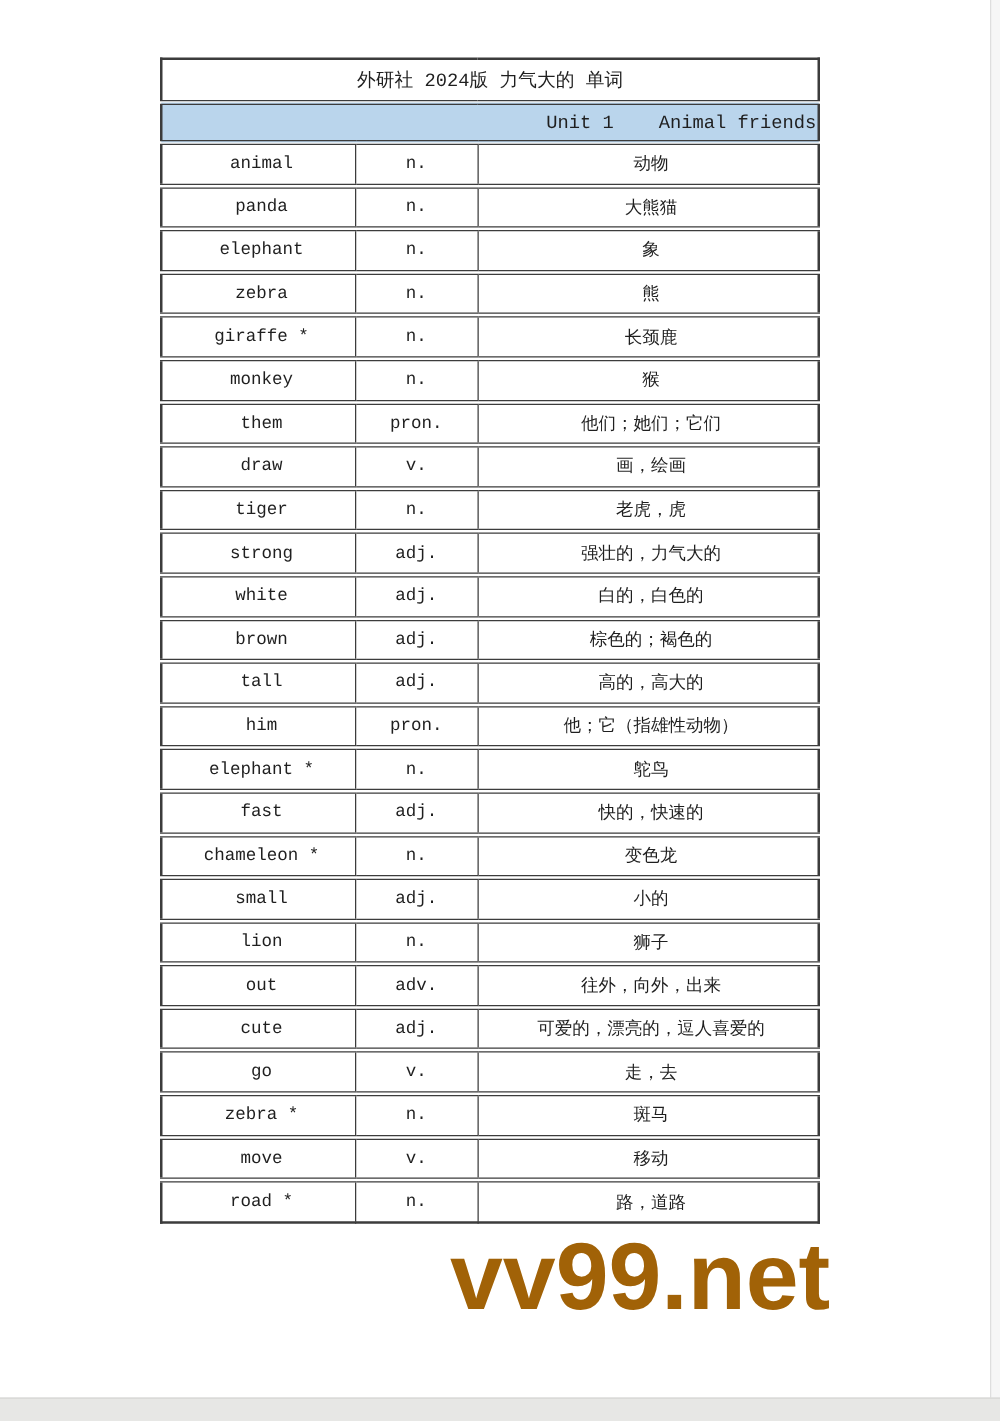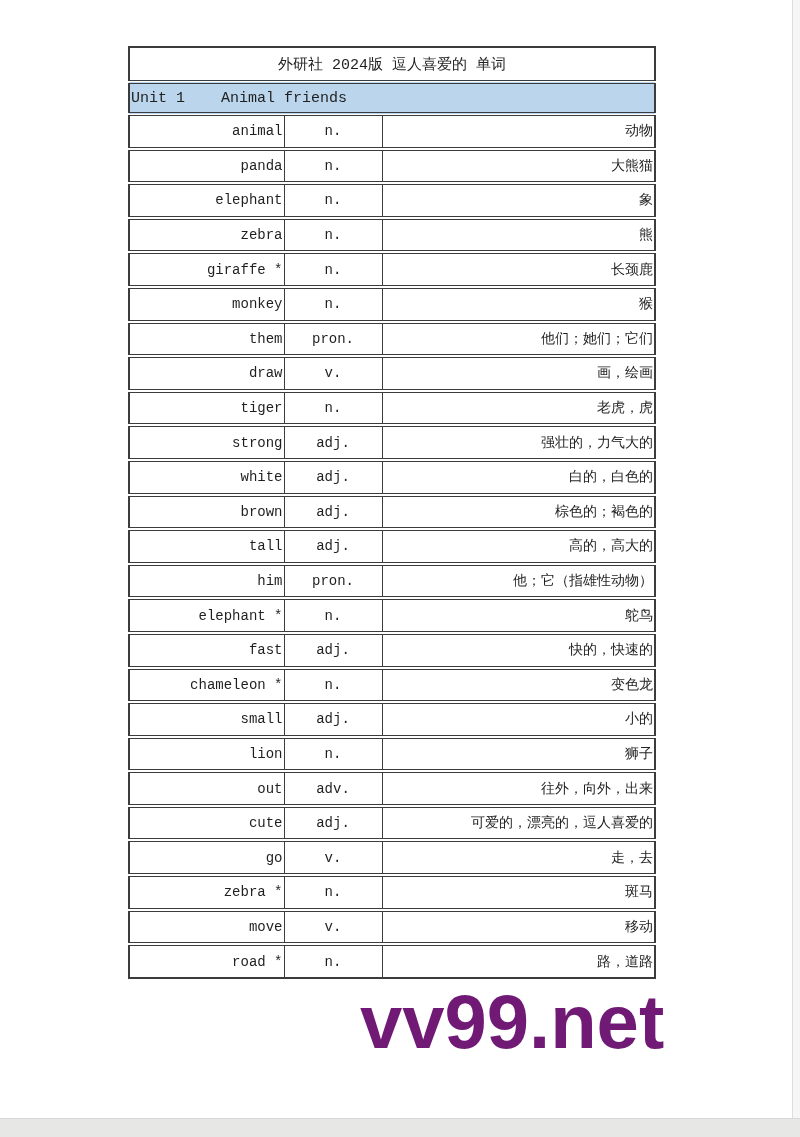--- a/index.html
+++ b/index.html
@@ -36,21 +36,21 @@
     border-top: 1px solid #d6d6d4;
   }
   .watermark {
     position: absolute;
     left: 360px;
     top: 978px;
     font-family: "Liberation Sans", sans-serif;
     font-weight: 700;
     font-size: 76px;
     letter-spacing: 0px;
-    color: #701a75;
+    color: #a16207;
     z-index: 0;
     user-select: none;
   }
   .vocab-table {
     position: absolute;
     left: 128px;
     top: 46px;
     width: 526px;
     z-index: 1;
     border-collapse: collapse;
@@ -65,65 +65,65 @@
   .title-cell {
     height: 30px;
     text-align: center;
     vertical-align: middle;
     font-size: 15px;
     border-bottom: 4px double #3c3c3c;
     white-space: pre;
   }
   .unit-cell {
     height: 26px;
-    text-align: left;
+    text-align: right;
     vertical-align: middle;
     font-size: 15px;
     background: #bad5ec;
     border-bottom: 2px solid #3c3c3c;
     white-space: pre;
   }
   .vocab-table tbody td {
     height: 28.6px;
     border-top: 4px double #3c3c3c;
     vertical-align: middle;
     background: transparent;
     overflow: hidden;
     white-space: nowrap;
   }
   td.word-cell {
     padding-left: 6px;
-    text-align: right;
+    text-align: center;
   }
   td.pos-cell {
     text-align: center;
     border-left: 1px solid #3c3c3c;
     border-right: 1px solid #3c3c3c;
   }
   td.meaning-cell {
     padding-left: 6px;
-    text-align: right;
+    text-align: center;
   }
 </style>
 </head>
 <body>
 
 <div class="page">
 
   <div class="watermark">vv99.net</div>
 
   <table class="vocab-table">
     <colgroup>
       <col class="c-word">
       <col class="c-pos">
       <col class="c-mean">
     </colgroup>
     <thead>
       <tr>
-        <td class="title-cell" colspan="3">外研社 2024版 逗人喜爱的 单词</td>
+        <td class="title-cell" colspan="3">外研社 2024版 力气大的 单词</td>
       </tr>
       <tr>
         <td class="unit-cell" colspan="3">Unit 1    Animal friends</td>
       </tr>
     </thead>
     <tbody id="vocab-body">
     <tr>
       <td class="word-cell">animal</td>
       <td class="pos-cell">n.</td>
       <td class="meaning-cell">动物</td>

